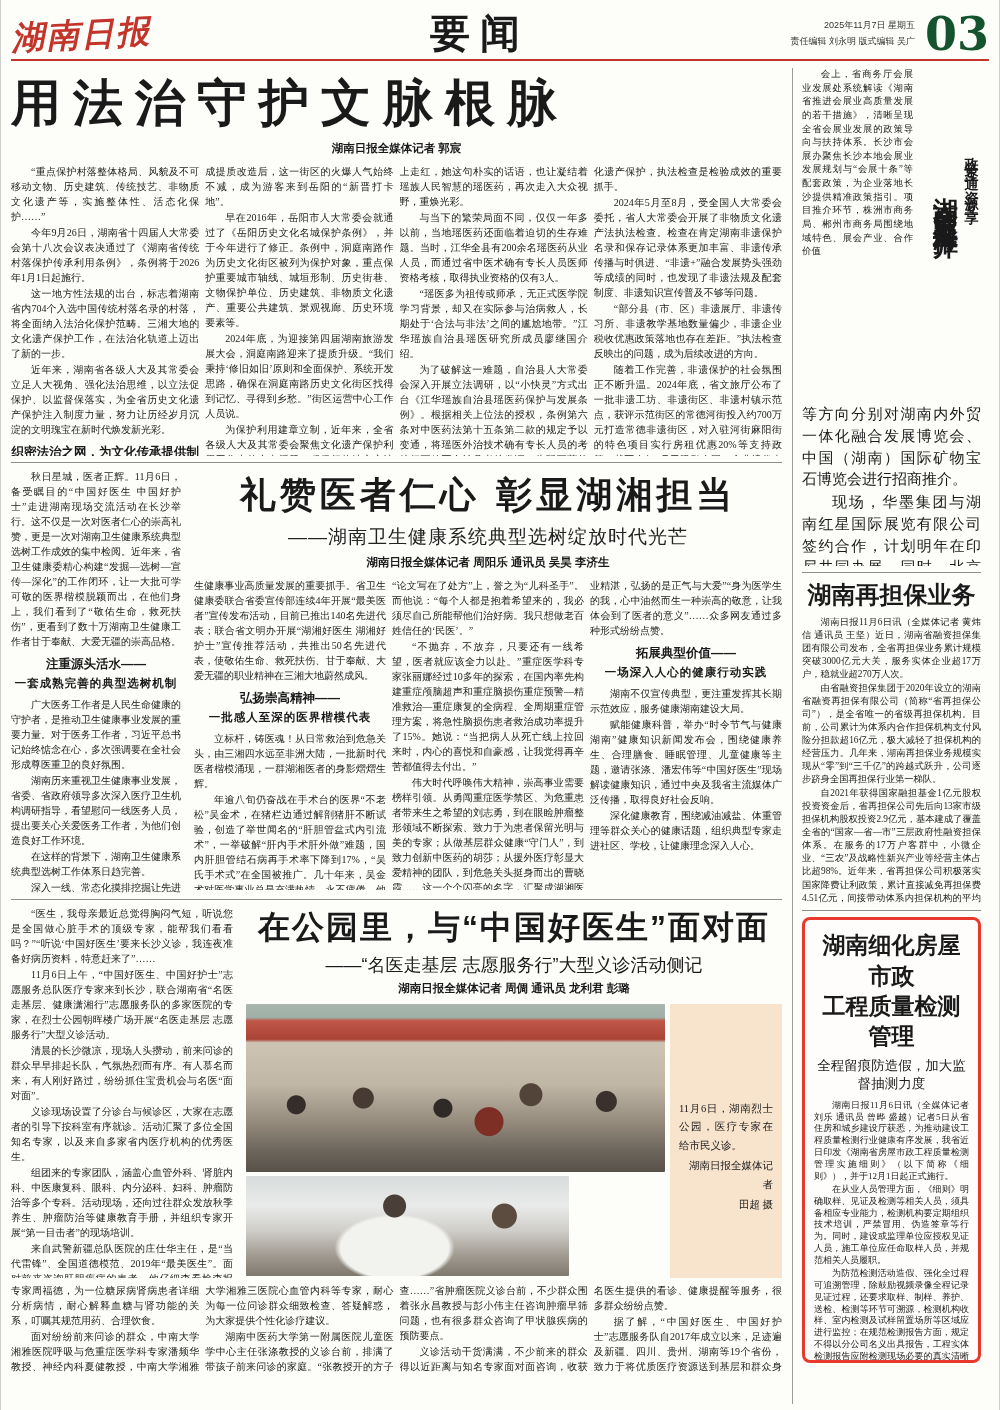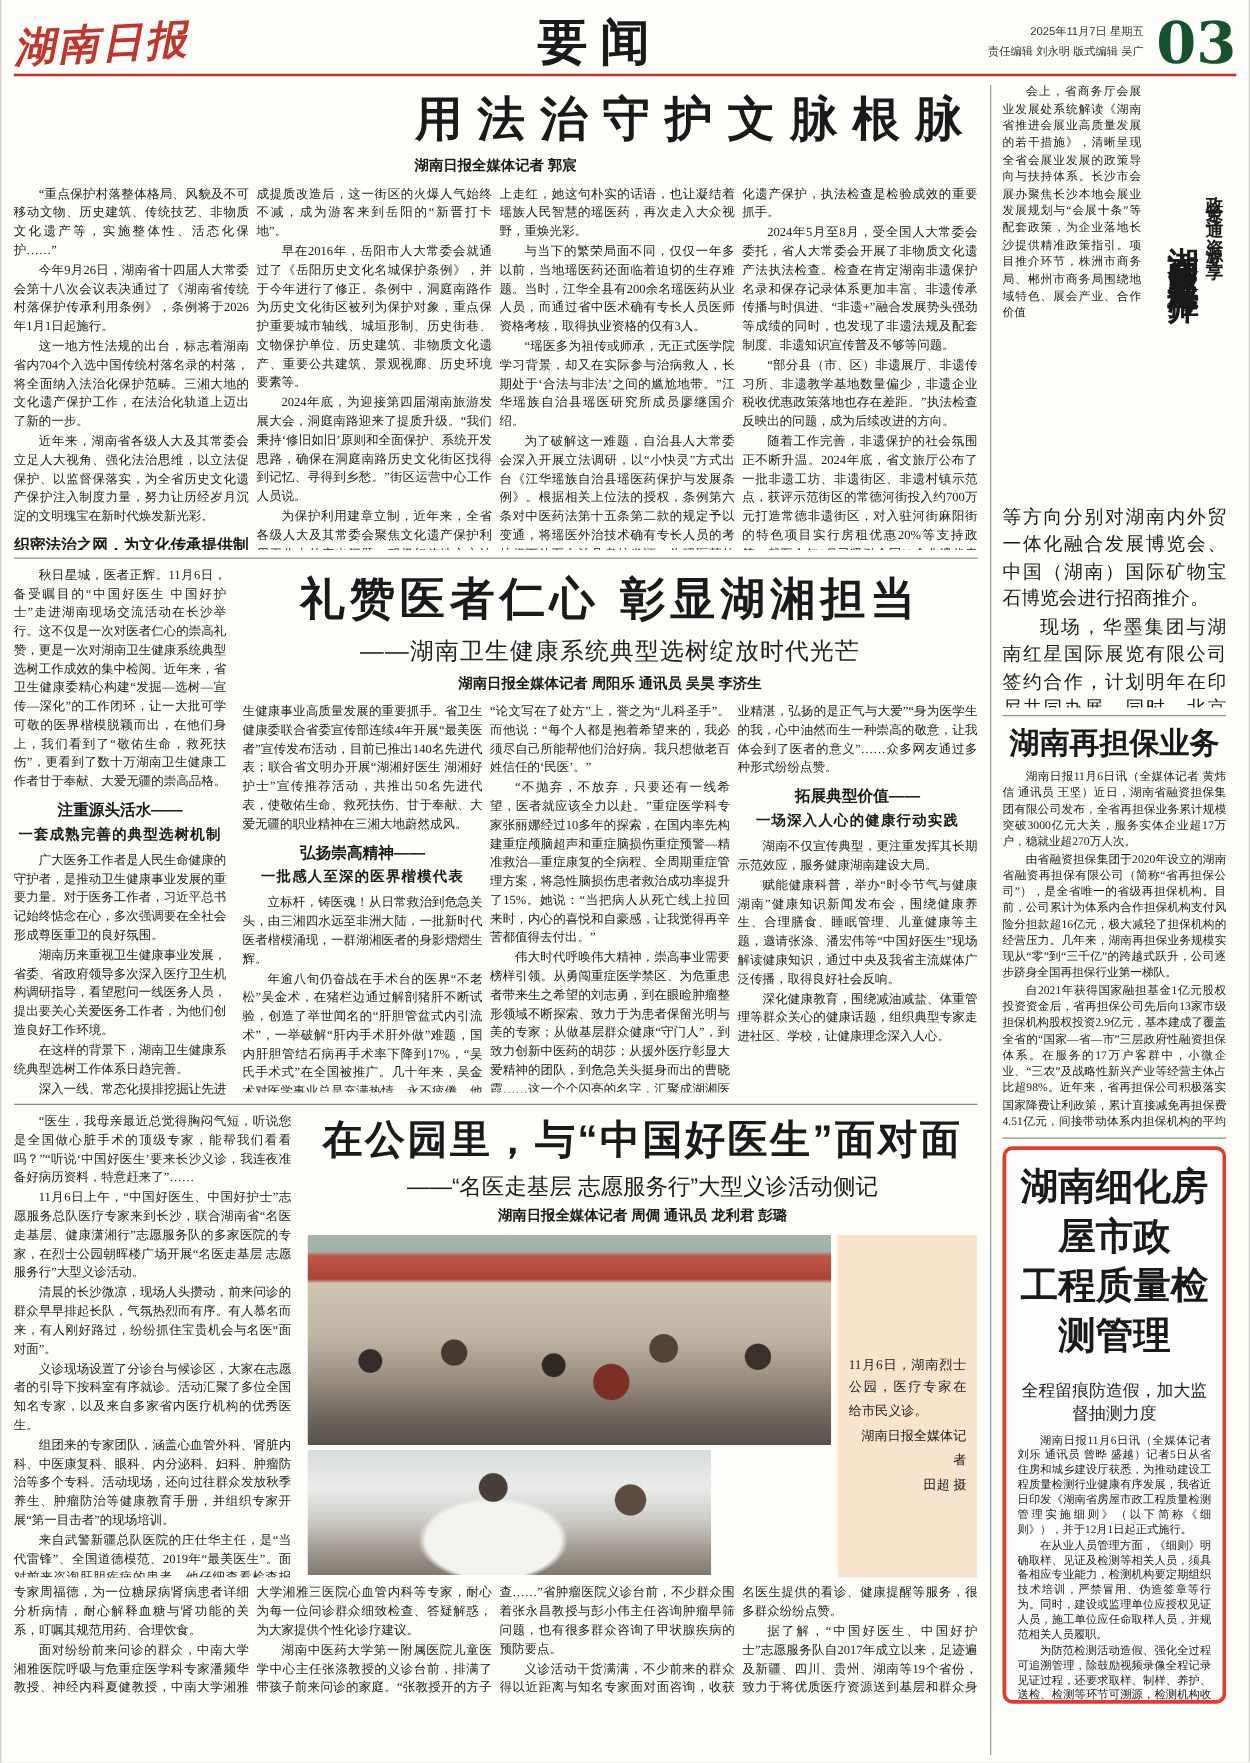--- a/index.html
+++ b/index.html
@@ -25,21 +25,21 @@
   
   .col{font-size:10px;line-height:1.5;text-align:justify;overflow:hidden;}
   .col p{margin:0 0 1px;}
   p.b-p{text-indent:2em;}
   p.b-pc{text-indent:0;}
   .b-h{font-weight:bold;text-align:center;font-size:12.5px;line-height:1.35;margin:7px 0 2px;
        font-family:"Liberation Sans",sans-serif;}
   .b-hk{text-align:center;font-size:11.5px;font-weight:bold;letter-spacing:1px;margin:0 0 5px;
        font-family:"DejaVu Serif",serif;}
   
-  .a1-h{margin:2px 0 4px;text-align:right;font-size:38px;font-weight:900;letter-spacing:12px;
+  .a1-h{margin:2px 0 4px;text-align:left;font-size:50px;font-weight:900;letter-spacing:12px;
         font-family:"Liberation Sans",sans-serif;}
   .a1-sub{text-align:center;font-size:21px;letter-spacing:2px;margin-bottom:6px;
         font-family:"Liberation Sans",sans-serif;color:#222;}
   .byline{text-align:center;font-size:11.5px;font-weight:bold;margin-bottom:8px;
         font-family:"Liberation Sans",sans-serif;}
   .cols{display:grid;gap:6px;}
   .c4{grid-template-columns:repeat(4,1fr);height:292px;}
   
   .a2{display:grid;grid-template-columns:170px 1fr;gap:13px;height:424px;overflow:hidden;}
   .a2-h{margin:2px 0 4px;text-align:center;font-size:36px;font-weight:900;letter-spacing:4px;
@@ -81,21 +81,21 @@
   .vkicker{font-size:14px;font-weight:700;letter-spacing:6px;margin-top:0;padding-top:78px;
            font-family:"Liberation Sans",sans-serif;}
   .vtitle{font-size:25px;font-weight:900;letter-spacing:4px;padding-top:110px;
            font-family:"Liberation Sans",sans-serif;}
   .sb1-rest{height:162px;font-size:15px;line-height:1.45;}
   .sb2-h{text-align:center;font-size:24px;font-weight:800;line-height:1.3;margin:4px 0 6px;
          font-family:"Liberation Sans",sans-serif;}
   .sb2-body{height:288px;font-size:9.3px;line-height:1.4;}
   .boxart{border:3px solid #e8392c;border-radius:8px;padding:8px 9px;box-sizing:border-box;
           height:446px;overflow:hidden;background:#fffdfb;}
-  .box-h{text-align:center;font-size:30px;font-weight:800;line-height:1.32;margin:2px 0 15px;
+  .box-h{text-align:center;font-size:23px;font-weight:800;line-height:1.32;margin:2px 0 5px;
          font-family:"Liberation Sans",sans-serif;}
   .box-sub{text-align:center;font-size:13.5px;margin-bottom:7px;color:#222;
          font-family:"Liberation Sans",sans-serif;}
   .box-body{font-size:9px;line-height:1.32;}
 </style>
 </head>
 <body>
 
 <div class="page">
 

